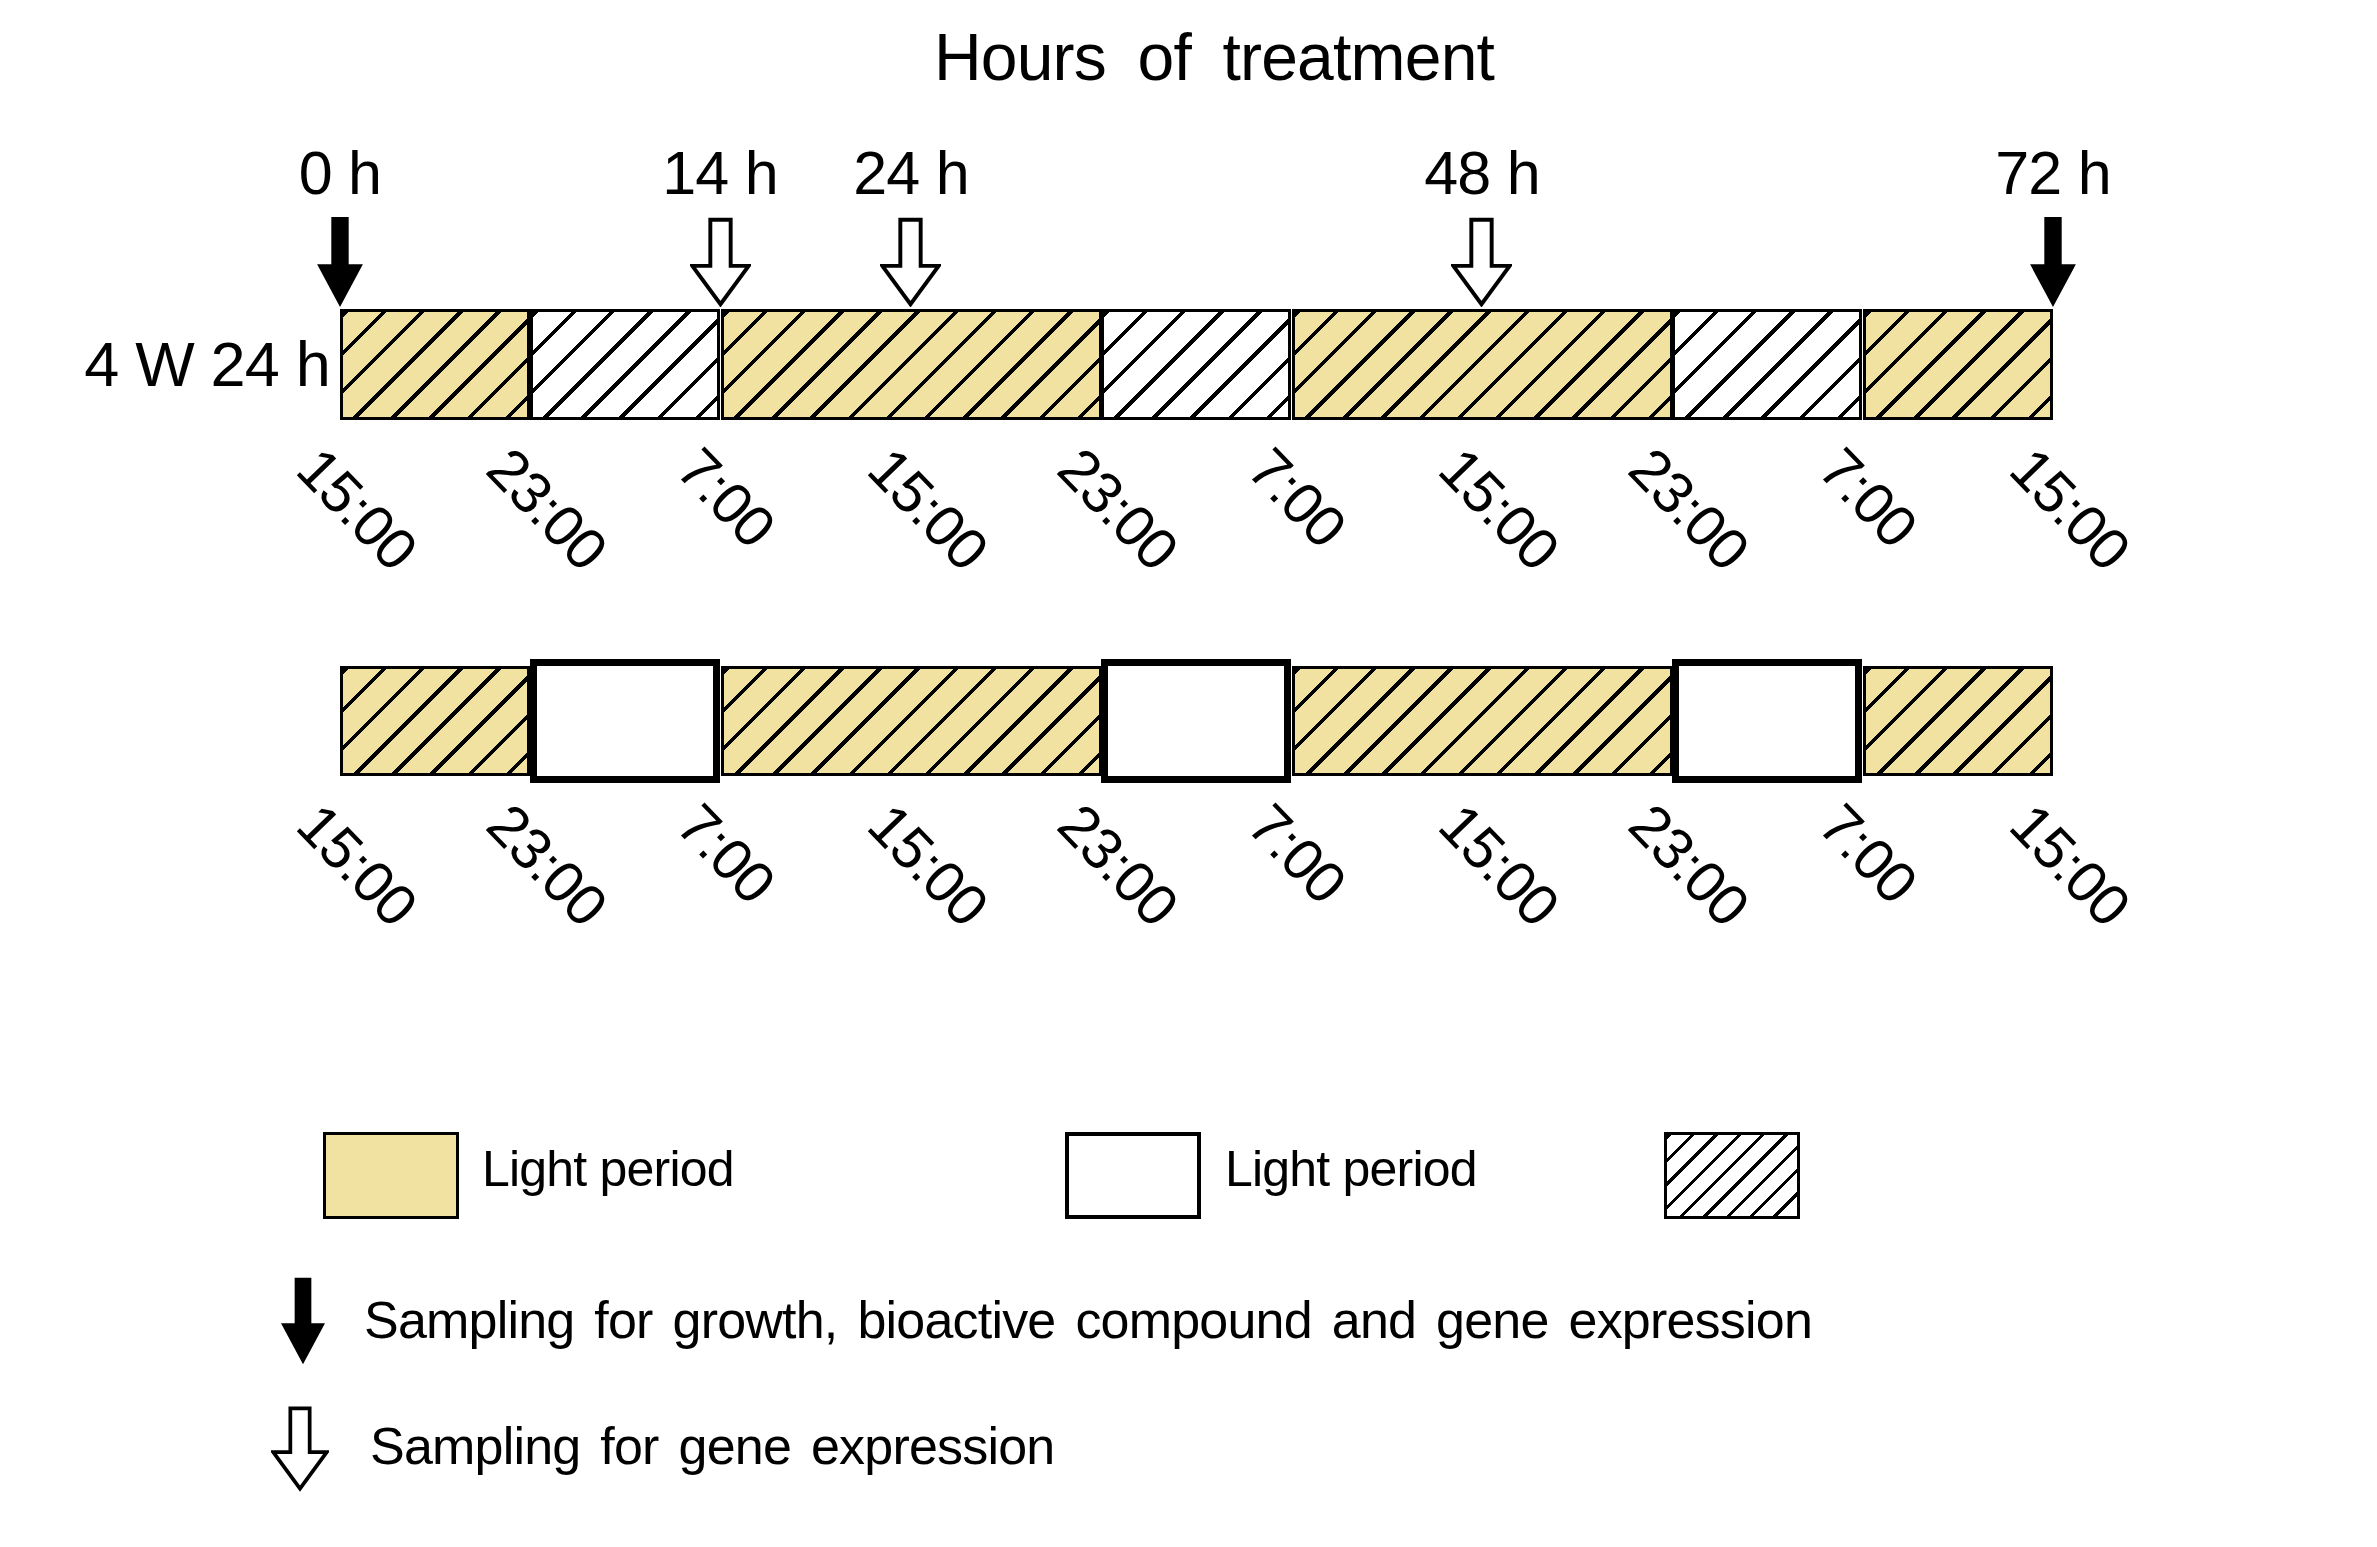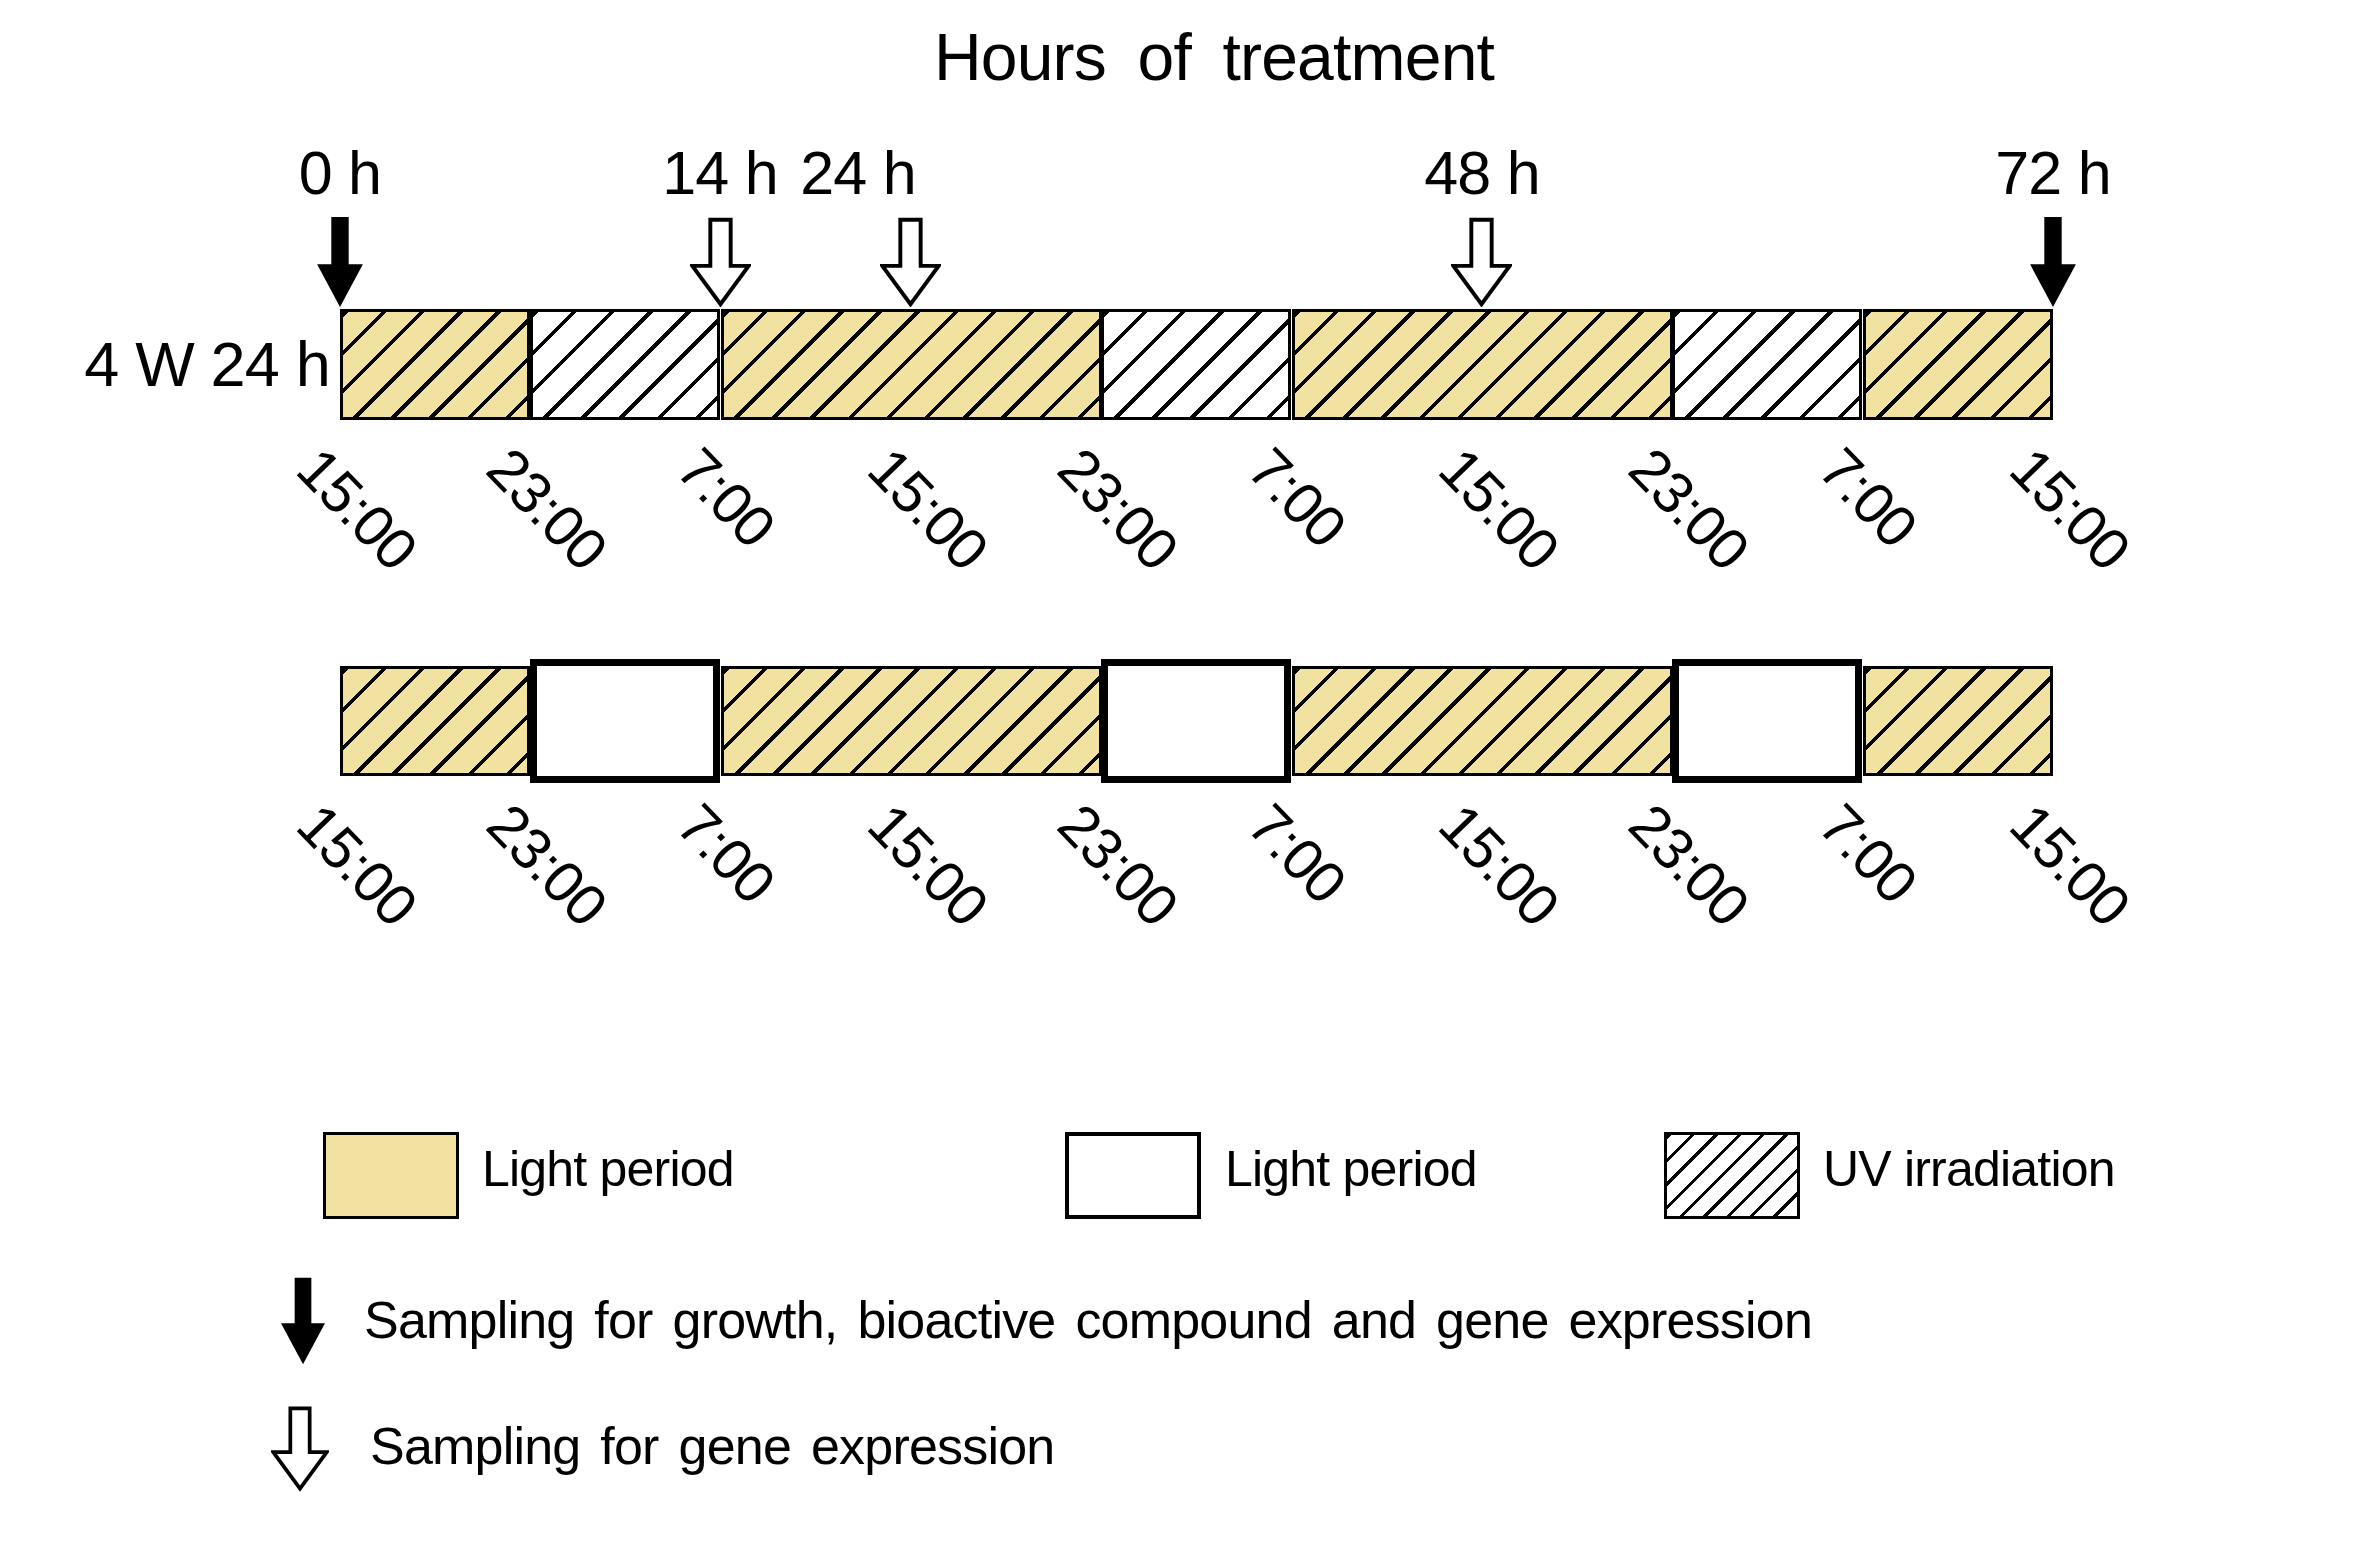--- a/index.html
+++ b/index.html
@@ -72,21 +72,21 @@
 
   <div id="markers-layer">
       <div class="marker-label" style="left: 340px;">0 h</div>
       <span class="marker-arrow" style="left: 317px;"><svg width="46" height="90" viewBox="0 0 58 114">
           <path d="M18 0 H40 V60 H58 L29 114 L0 60 H18 Z" fill="#000"></path>
         </svg></span>
       <div class="marker-label" style="left: 720px;">14 h</div>
       <span class="marker-arrow" style="left: 690px;"><svg width="61" height="90" viewBox="0 0 78 114">
           <path d="M26 3 H52 V62 H75 L39 111 L3 62 H26 Z" fill="#fff" stroke="#000" stroke-width="5" stroke-linejoin="miter"></path>
         </svg></span>
-      <div class="marker-label" style="left: 858px;">24 h</div>
+      <div class="marker-label" style="left: 911px;">24 h</div>
       <span class="marker-arrow" style="left: 880px;"><svg width="61" height="90" viewBox="0 0 78 114">
           <path d="M26 3 H52 V62 H75 L39 111 L3 62 H26 Z" fill="#fff" stroke="#000" stroke-width="5" stroke-linejoin="miter"></path>
         </svg></span>
       <div class="marker-label" style="left: 1482px; text-align: center;">48 h</div>
       <span class="marker-arrow" style="left: 1451px;"><svg width="61" height="90" viewBox="0 0 78 114">
           <path d="M26 3 H52 V62 H75 L39 111 L3 62 H26 Z" fill="#fff" stroke="#000" stroke-width="5" stroke-linejoin="miter"></path>
         </svg></span>
       <div class="marker-label" style="left: 2053px;">72 h</div>
       <span class="marker-arrow" style="left: 2030px;"><svg width="46" height="90" viewBox="0 0 58 114">
           <path d="M18 0 H40 V60 H58 L29 114 L0 60 H18 Z" fill="#000"></path>
@@ -138,21 +138,20 @@
       <div class="tick" style="left: 2042px; top: 794px;">15:00</div>
     </div>
 
   <div class="legend-swatch sw-light"></div>
   <div class="legend-label" id="legend-label-0">Light period</div>
 
   <div class="legend-swatch sw-dark"></div>
   <div class="legend-label" id="legend-label-1">Light period</div>
 
   <div class="legend-swatch sw-uv"></div>
-  <div class="legend-label" id="legend-label-2">UV irradiation</div>
 
   <span class="sampling-arrow" id="sampling-arrow-0"><svg width="44" height="88" viewBox="0 0 58 114">
         <path d="M18 0 H40 V60 H58 L29 114 L0 60 H18 Z" fill="#000"></path>
       </svg></span>
   <div class="sampling-label" id="sampling-label-0">Sampling for growth, bioactive compound and gene expression</div>
 
   <span class="sampling-arrow" id="sampling-arrow-1"><svg width="58" height="91" viewBox="0 0 78 114">
         <path d="M26 3 H52 V62 H75 L39 111 L3 62 H26 Z" fill="#fff" stroke="#000" stroke-width="5" stroke-linejoin="miter"></path>
       </svg></span>
   <div class="sampling-label" id="sampling-label-1">Sampling for gene expression</div>

